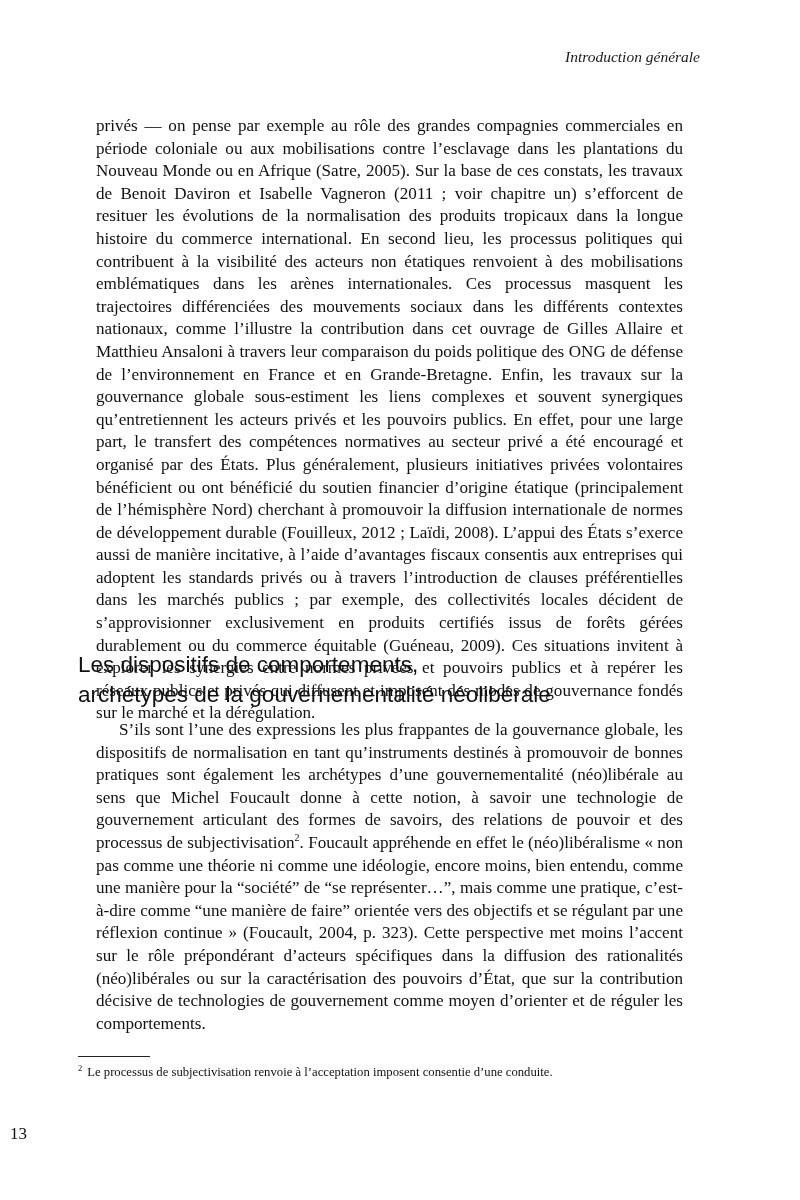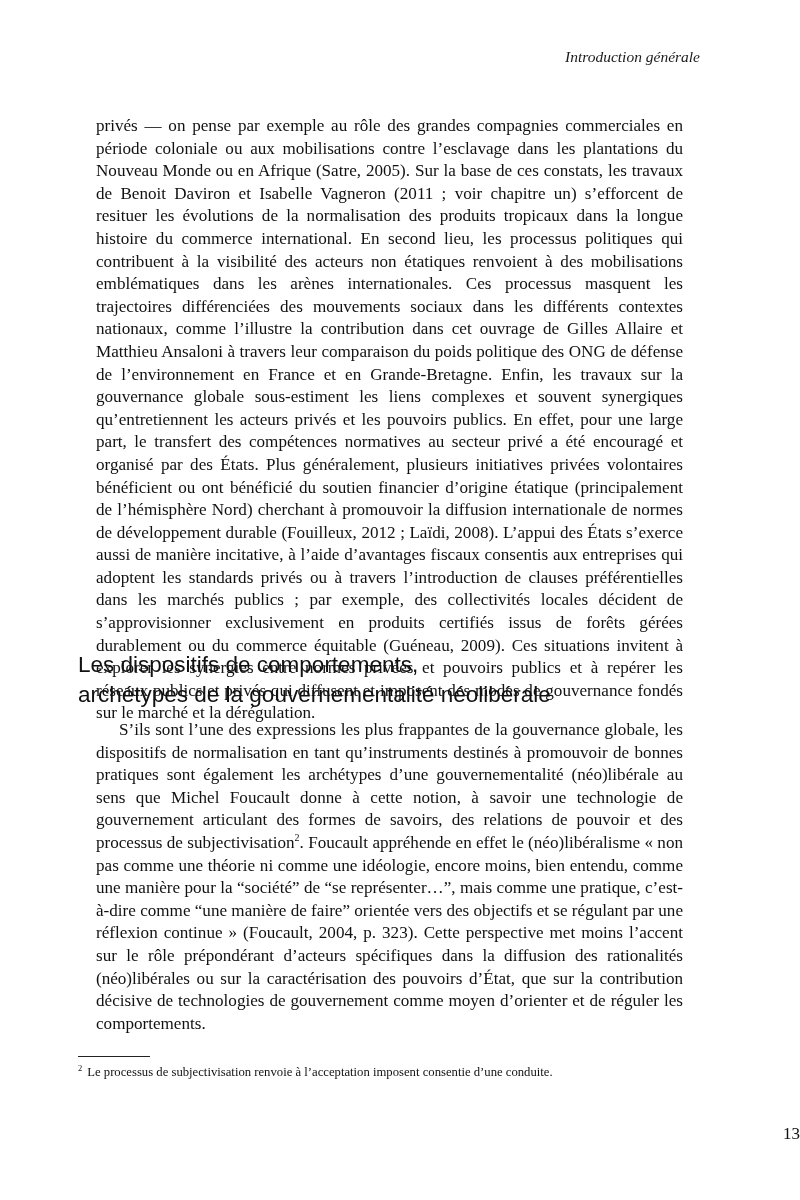--- a/index.html
+++ b/index.html
@@ -82,21 +82,21 @@
       font-size: 8.5px;
       vertical-align: super;
       line-height: 0;
       margin-right: 5px;
     }
     .page-number {
       position: absolute;
       top: 1124px;
       left: 0;
       width: 800px;
-      text-align: right;
+      text-align: left;
       font-size: 17px;
       padding-left: 10px;
       box-sizing: border-box;
     }
   </style>
 </head>
 <body>
 
 <div class="running-head">Introduction générale</div>
 

